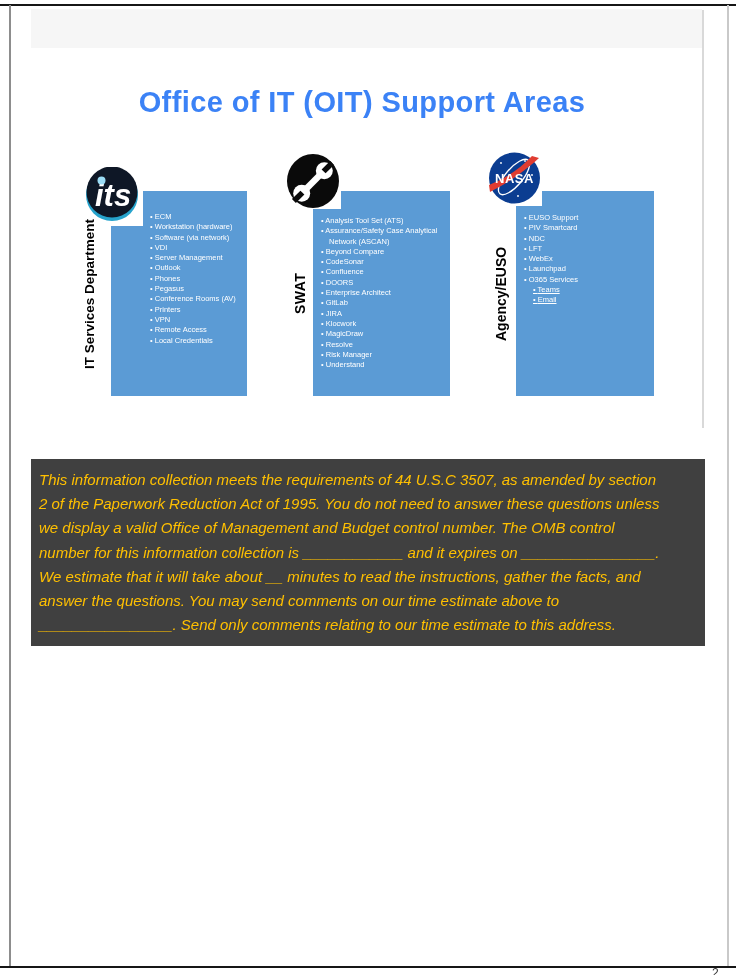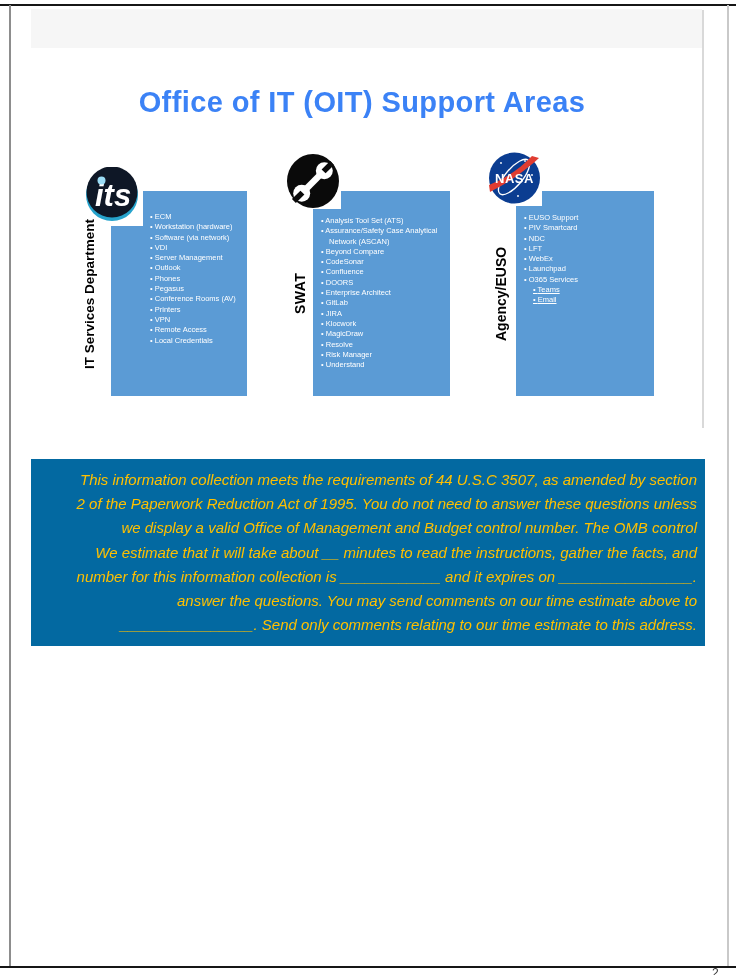--- a/index.html
+++ b/index.html
@@ -57,22 +57,22 @@
   .bullets li { padding-left:8px; text-indent:-8px; }
   .bullets li::before { content:"• "; }
   .bullets li.sub { margin-left:9px;text-decoration:underline; }
   .ul1 { left:119px; top:212px; width:124px;margin-left:31px; }
   .ul2 { left:321px; top:216px; width:126px; }
   .ul3 { left:524px; top:213px; width:126px; }
 
   
   .notice {
     left:31px; top:459px; width:674px; height:187px;
-    background:#0369a1; padding:9px 8px;
-    font-style:italic; font-size:15px; color:#ffc000;text-align:right;
+    background:#404040; padding:9px 8px;
+    font-style:italic; font-size:15px; color:#ffc000;
   }
   .notice div { line-height:24.2px; white-space:nowrap; }
 
   .pagenum { left:712px; top:966px; font-size:12px; color:#333; }
 </style>
 </head>
 <body>
 
 <div class="abs border-top"></div>
 <div class="abs border-bottom"></div>
@@ -165,19 +165,19 @@
     <li>Launchpad</li>
     <li>O365 Services</li>
     <li class="sub">Teams</li>
     <li class="sub">Email</li>
   </ul>
 
 <div class="abs notice">
     <div>This information collection meets the requirements of 44 U.S.C 3507, as amended by section</div>
     <div>2 of the Paperwork Reduction Act of 1995. You do not need to answer these questions unless</div>
     <div>we display a valid Office of Management and Budget control number. The OMB control</div>
+    <div>number for this information collection is ____________ and it expires on ________________.</div>
     <div>We estimate that it will take about __ minutes to read the instructions, gather the facts, and</div>
-    <div>number for this information collection is ____________ and it expires on ________________.</div>
     <div>answer the questions. You may send comments on our time estimate above to</div>
     <div>________________. Send only comments relating to our time estimate to this address.</div>
   </div>
 
 <div class="abs pagenum">2</div>
 
 </body></html>

